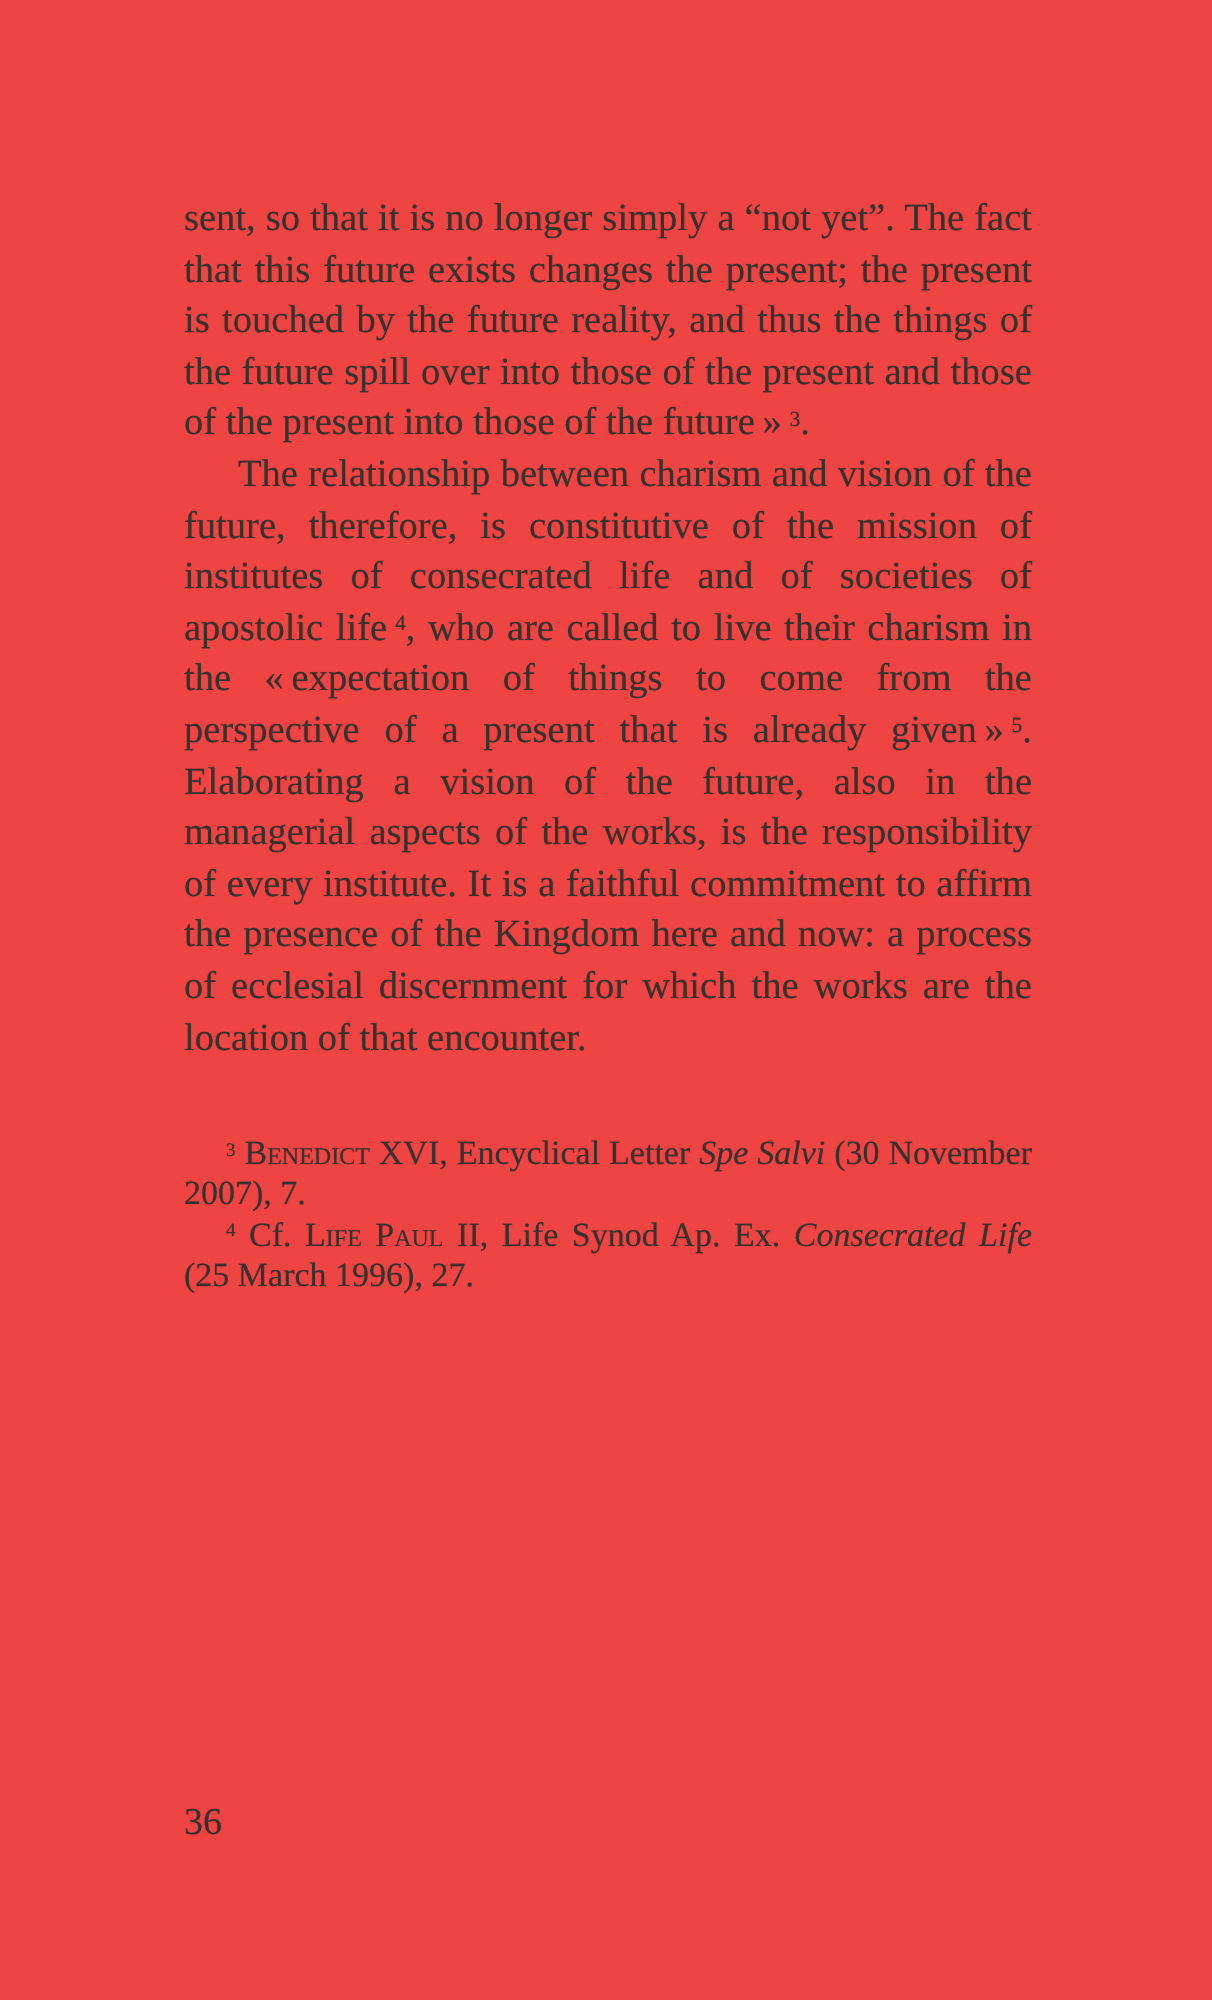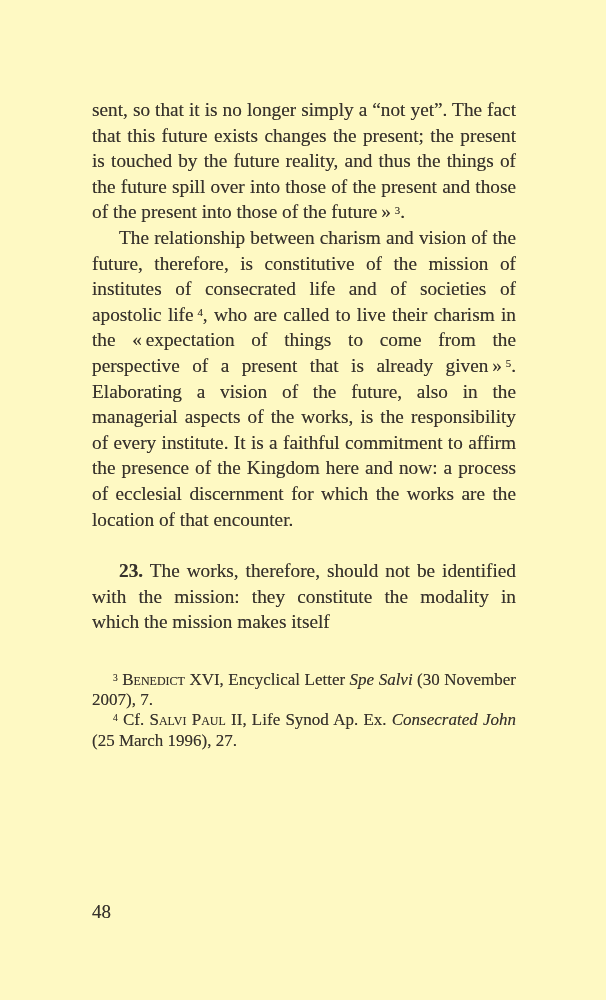--- a/index.html
+++ b/index.html
@@ -1,21 +1,21 @@
 <!DOCTYPE html>
 <html lang="en"><head>
 <meta charset="utf-8">
 <style>
   * { margin: 0; padding: 0; box-sizing: border-box; }
   html, body { background: #ffffff; }
   .page {
     position: relative;
     width: 606px;
     height: 1000px;
-    background: #fef9c3;
+    background: #ef4444;
     overflow: hidden;
     font-family: "Liberation Serif", "DejaVu Serif", serif;
     color: #37322c;
     text-shadow: 0 0 0.5px rgba(55,50,44,0.55);
   }
   .content {
     position: absolute;
     left: 92px;
     top: 97px;
     width: 424px;
@@ -61,23 +61,22 @@
 </head>
 <body>
 
 <div class="page">
   <div class="content">
 
     <p class="body-para" lang="en"><span class="run">sent, so that it is no longer simply a “not yet”. The fact that this future exists changes the present; the present is touched by the future reality, and thus the things of the future spill over into those of the present and those of the present into those of the future » </span><span class="run run-sup">3</span><span class="run">.</span></p>
 
     <p class="body-para indent" lang="en"><span class="run">The relationship between charism and vision of the future, therefore, is constitutive of the mission of institutes of consecrated life and of societies of apostolic life </span><span class="run run-sup">4</span><span class="run">, who are called to live their charism in the « expectation of things to come from the perspective of a present that is already given » </span><span class="run run-sup">5</span><span class="run">. Elaborating a vision of the future, also in the managerial aspects of the works, is the responsibility of every institute. It is a faithful commitment to affirm the presence of the Kingdom here and now: a process of ecclesial discernment for which the works are the location of that encounter.</span></p>
 
-    <p class="body-para indent para-23" lang="en"><span class="run run-bold">23.</span><span class="run"> The works, therefore, should not be identified with the mission: they constitute the modality in which the mission makes itself</span></p>
 
     <div class="footnotes">
       <p class="footnote" lang="en"><span class="run run-sup">3</span><span class="run"> </span><span class="run run-smallcaps">Benedict</span><span class="run"> XVI, Encyclical Letter </span><span class="run run-italic">Spe Salvi</span><span class="run"> (30 November 2007), 7.</span></p>
-      <p class="footnote" lang="en"><span class="run run-sup">4</span><span class="run"> Cf. </span><span class="run run-smallcaps">Salvi Paul</span><span class="run"> II, Life Synod Ap. Ex. </span><span class="run run-italic">Consecrated John</span><span class="run"> (25 March 1996), 27.</span></p>
+      <p class="footnote" lang="en"><span class="run run-sup">4</span><span class="run"> Cf. </span><span class="run run-smallcaps">Life Paul</span><span class="run"> II, Life Synod Ap. Ex. </span><span class="run run-italic">Consecrated Life</span><span class="run"> (25 March 1996), 27.</span></p>
     </div>
 
   </div>
 
-  <div class="page-number">48</div>
+  <div class="page-number">36</div>
 </div>
 
 </body></html>

